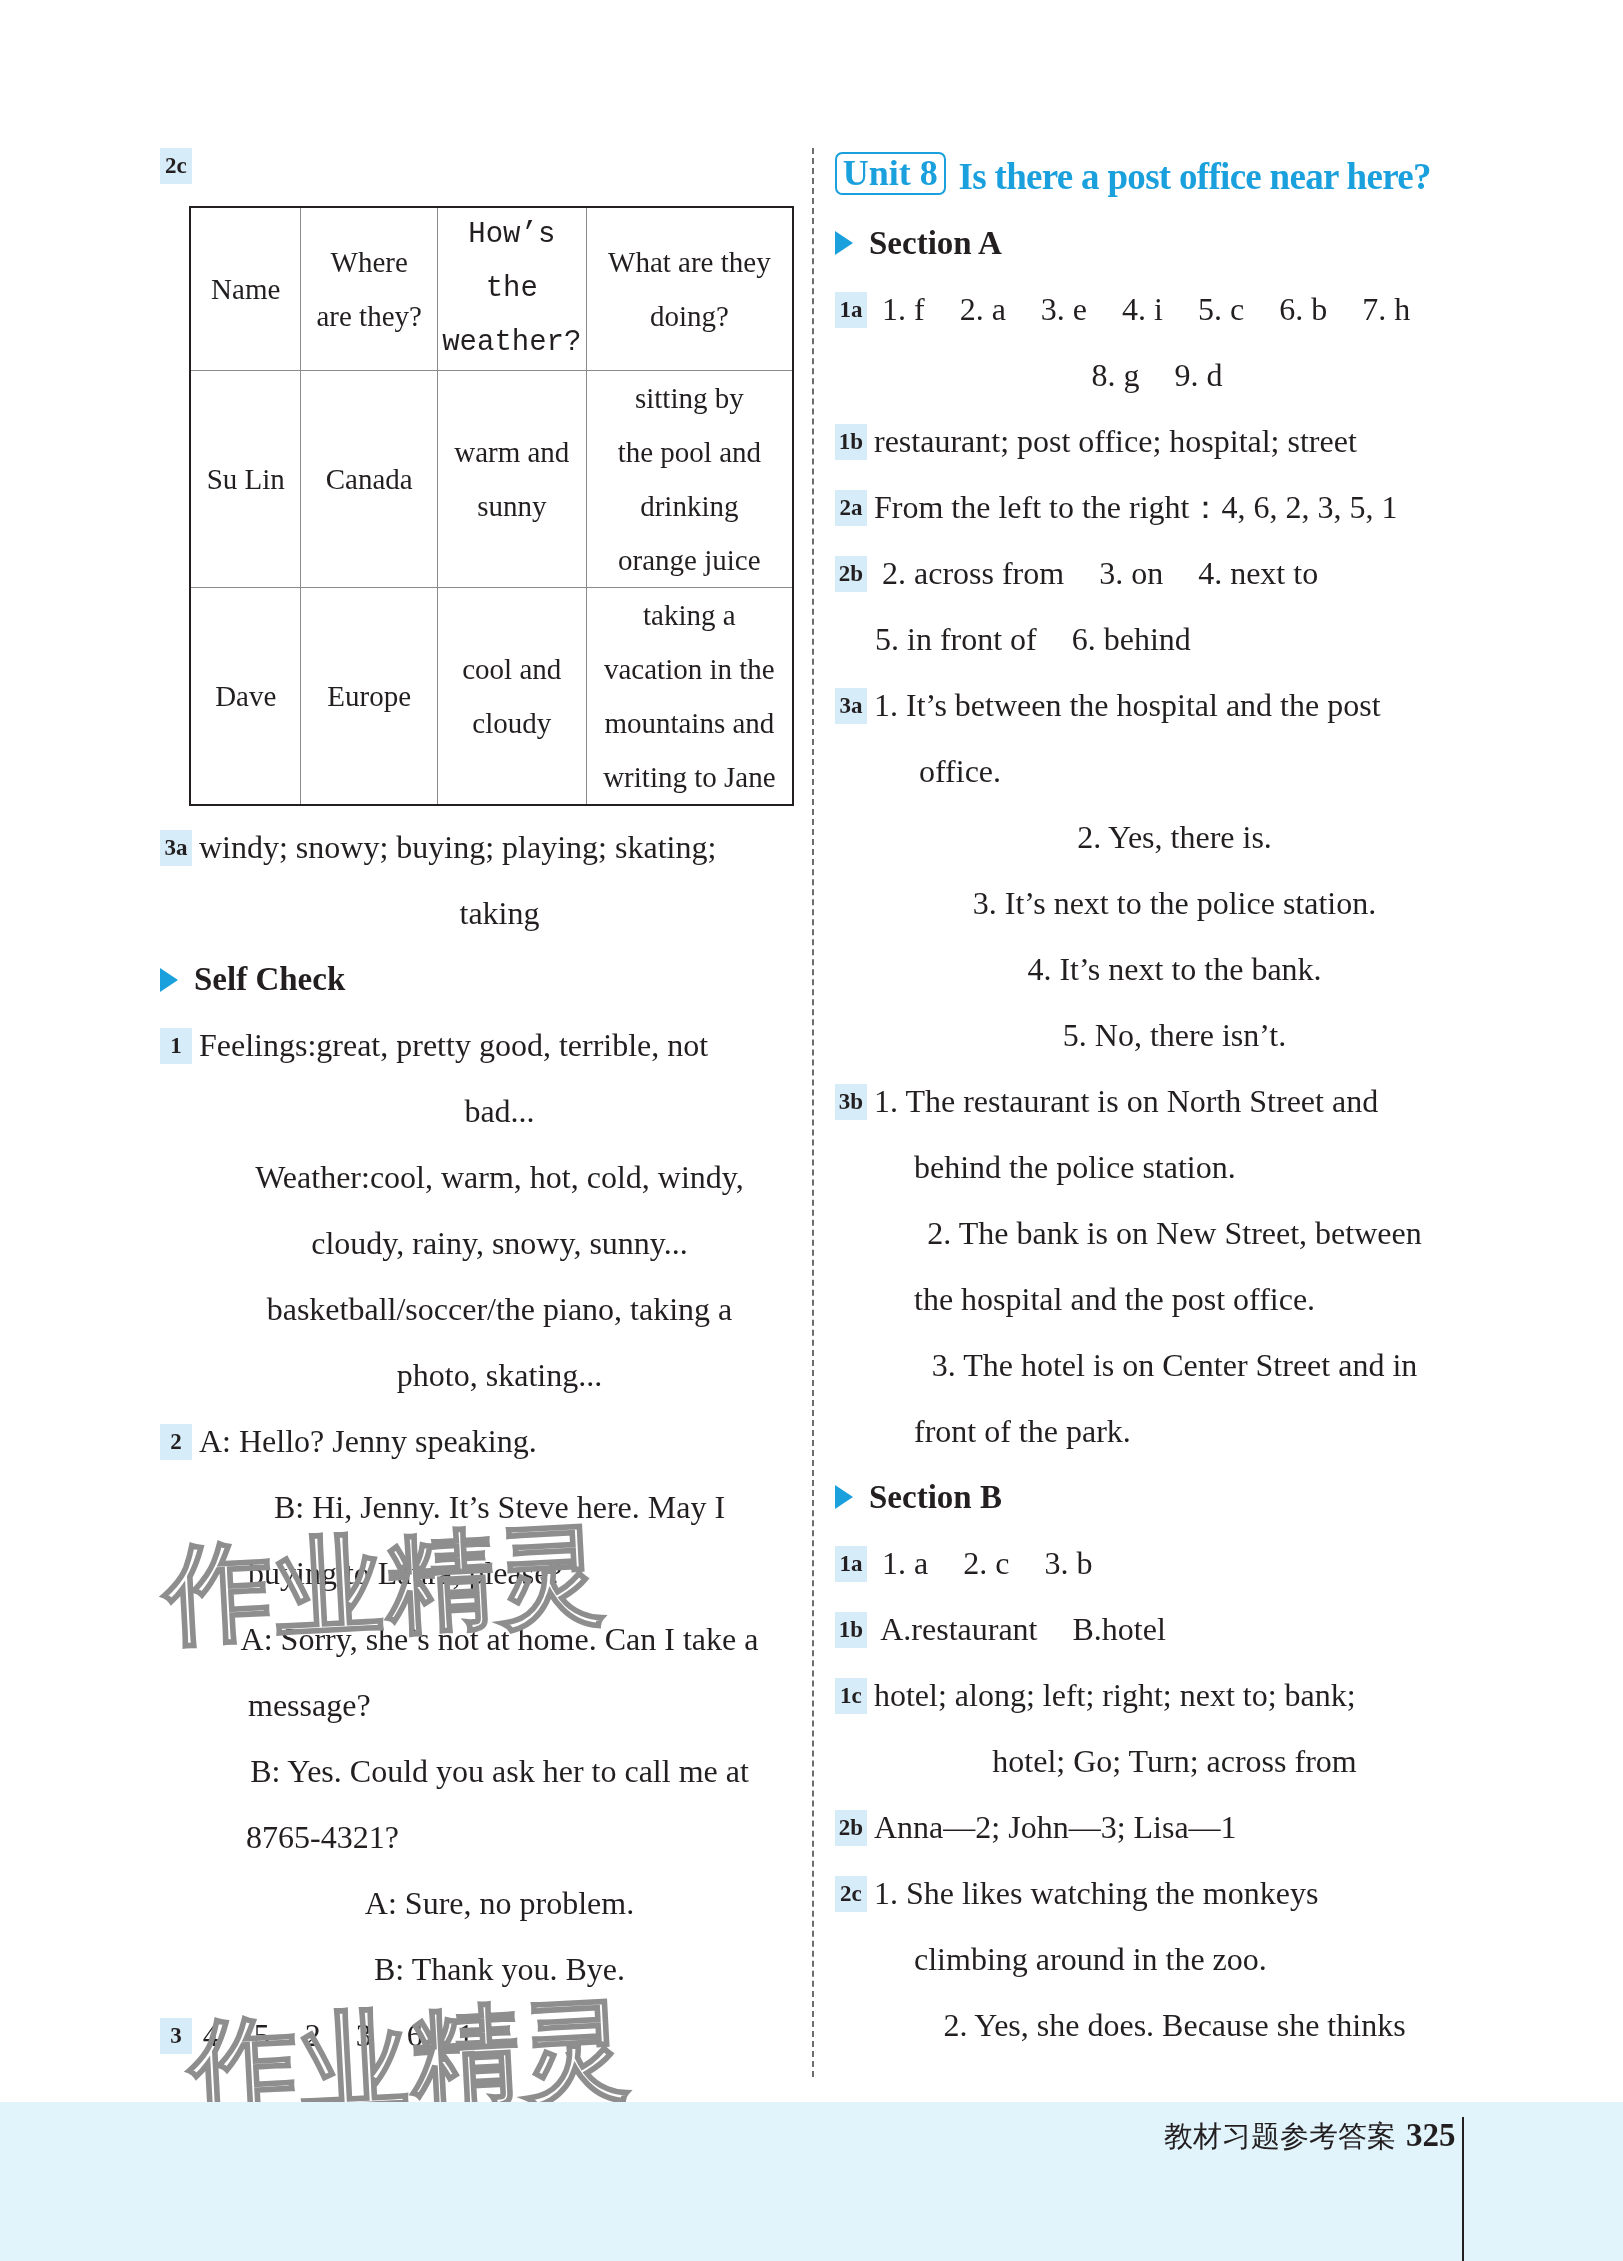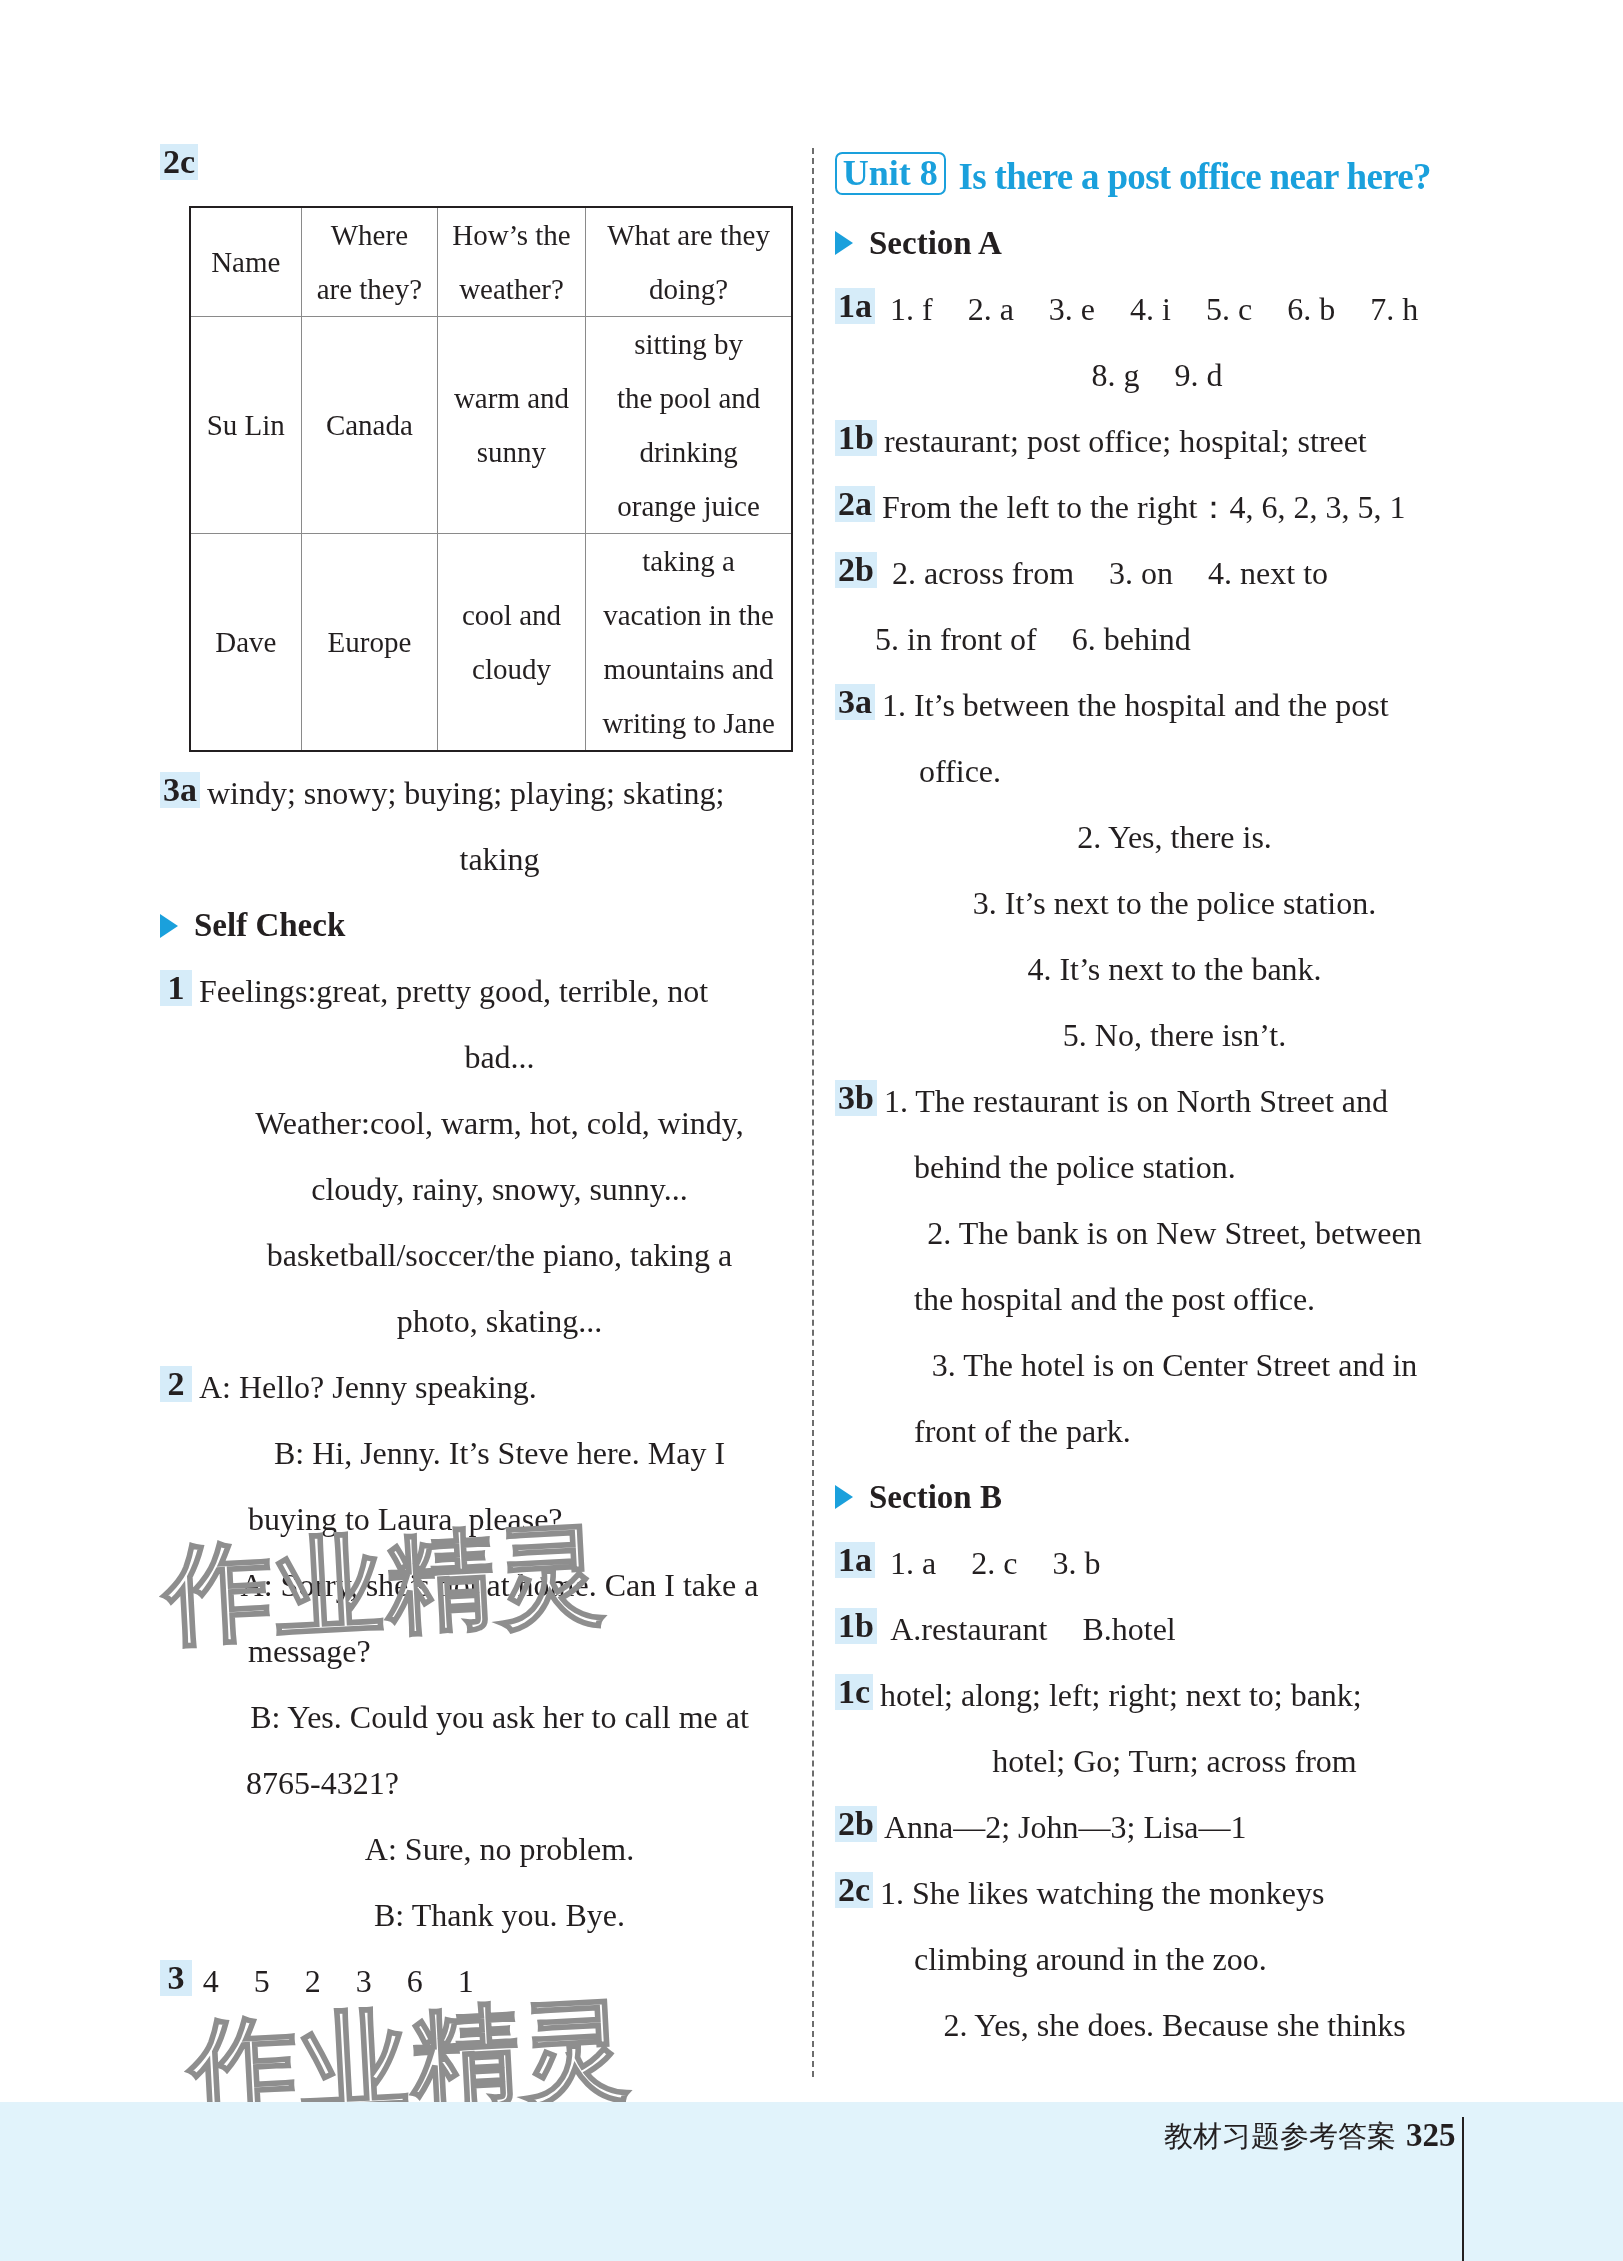--- a/index.html
+++ b/index.html
@@ -12,21 +12,21 @@
   .col { position: absolute; top: 144px; }
   .col-left { left: 160px; width: 634px; }
   .col-right { left: 835px; width: 634px; }
   .divider {
     position: absolute; left: 812px; top: 148px; height: 1929px; width: 0;
     border-left: 2.2px dashed #6d6d6d;
   }
   .line { font-size: 32px; line-height: 66px; height: 66px; white-space: nowrap; position: relative; }
   .tag {
     display: inline-block; background: #d6ecf9; color: #231f20; font-weight: bold;
-    font-size: 34px; line-height: 36px; padding: 0 2.9px; margin-right: 7.2px; vertical-align: 2.9px;
+    font-size: 23px; line-height: 36px; padding: 0 2.9px; margin-right: 7.2px; vertical-align: 2.9px;
     min-width: 26px; text-align: center;
   }
   .indent1 { padding-left: 45px; text-align: center; }
   .indent2 { padding-left: 85px; }
   .section {
     font-size: 33px; line-height: 66px; height: 66px; font-weight: bold; white-space: nowrap;
   }
   .tri {
     display: inline-block; width: 0; height: 0; border-top: 12.2px solid transparent;
     border-bottom: 12.2px solid transparent; border-left: 18.7px solid #1aa0dc;
@@ -69,21 +69,21 @@
   <div class="col col-left">
     <div class="line" style="height:43px;line-height:43px;">
       <span class="tag">2c</span>
     </div>
 
     <table class="t2c">
       <tbody>
           <tr>
         <td style="width:101px;"><span>Name</span></td>
         <td style="width:127px;"><span>Where</span><br><span>are they?</span></td>
-        <td style="width:138px;"><span>How’s the</span><br><span>weather?</span></td>
+        <td style="width:138px;font-family:Liberation Mono, monospace;"><span>How’s the</span><br><span>weather?</span></td>
         <td style="width:197px;"><span>What are they</span><br><span>doing?</span></td>
       </tr>
       <tr>
         <td>Su Lin</td>
         <td>Canada</td>
         <td><span>warm and</span><br><span>sunny</span></td>
         <td><span>sitting by</span><br><span>the pool and</span><br><span>drinking</span><br><span>orange juice</span></td>
       </tr>
       <tr>
         <td>Dave</td>

